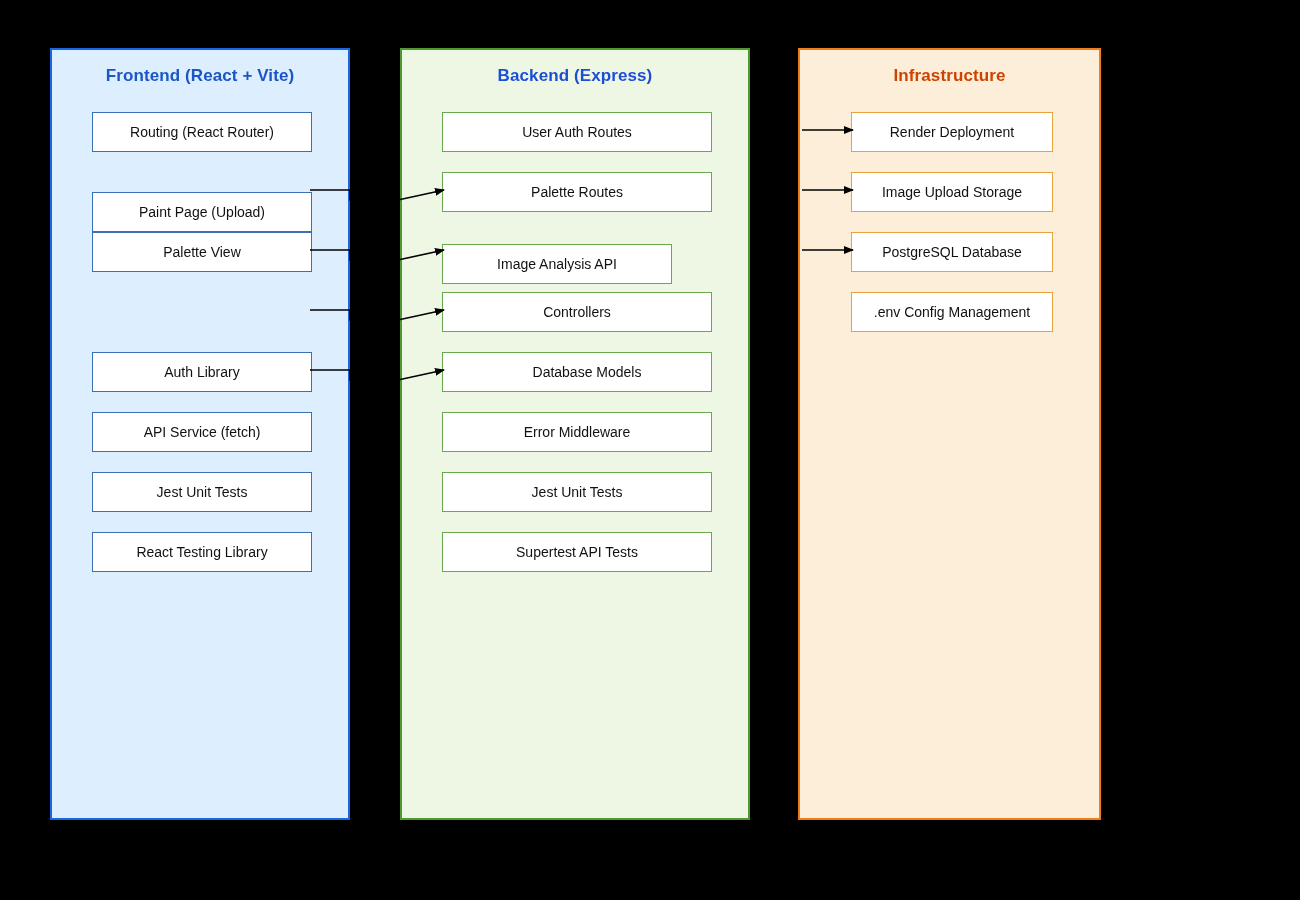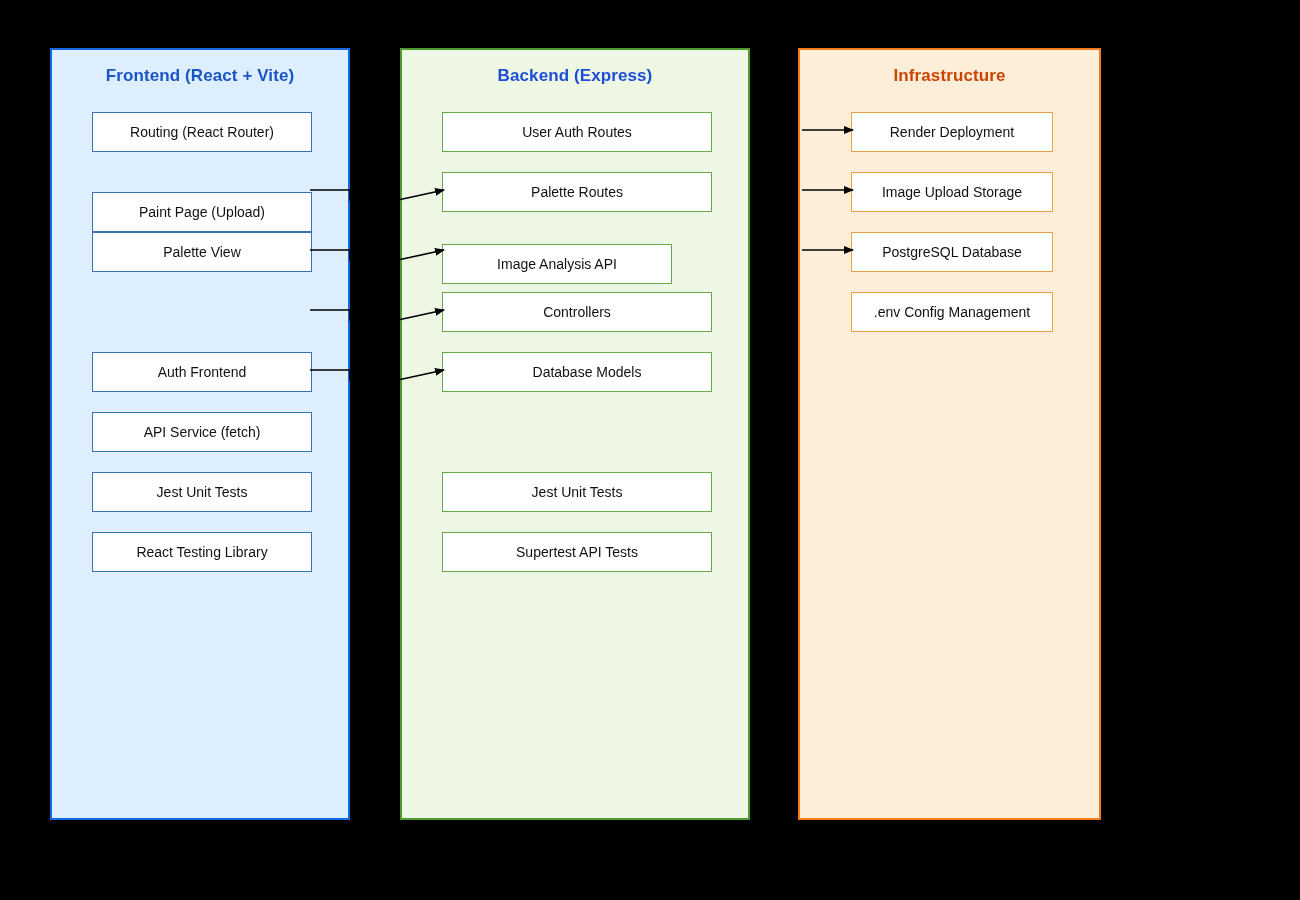--- a/index.html
+++ b/index.html
@@ -58,32 +58,33 @@
 </style>
 </head>
 <body>
 
 <div id="canvas">
     <div class="column" style="left: 50px; top: 48px; width: 300px; height: 772px; background: rgb(221, 238, 255); border-color: rgb(23, 103, 224);">
       <div class="col-title" style="top: 16px; color: rgb(26, 86, 196);">Frontend (React + Vite)</div>
       <div class="node" style="left: 40px; top: 62px; width: 220px; height: 40px; border-color: rgb(60, 111, 181);">Routing (React Router)</div>
       <div class="node" style="left: 40px; top: 122px; width: 220px; height: 40px; border-color: rgb(60, 111, 181); margin-top: 20px;">Paint Page (Upload)</div>
       <div class="node" style="left: 40px; top: 182px; width: 220px; height: 40px; border-color: rgb(60, 111, 181);">Palette View</div>
-      <div class="node" style="left: 40px; top: 302px; width: 220px; height: 40px; border-color: rgb(60, 111, 181);">Auth Frontend</div>
+      <div class="node" style="left: 40px; top: 302px; width: 220px; height: 40px; border-color: rgb(60, 111, 181);">Auth Library</div>
       <div class="node" style="left: 40px; top: 362px; width: 220px; height: 40px; border-color: rgb(60, 111, 181);">API Service (fetch)</div>
       <div class="node" style="left: 40px; top: 422px; width: 220px; height: 40px; border-color: rgb(60, 111, 181);">Jest Unit Tests</div>
       <div class="node" style="left: 40px; top: 482px; width: 220px; height: 40px; border-color: rgb(60, 111, 181);">React Testing Library</div>
     </div>
     <div class="column" style="left: 400px; top: 48px; width: 350px; height: 772px; background: rgb(238, 247, 227); border-color: rgb(78, 154, 47);">
       <div class="col-title" style="top: 16px; color: #1d4ed8;">Backend (Express)</div>
       <div class="node" style="left: 40px; top: 62px; width: 270px; height: 40px; border-color: rgb(106, 168, 79);">User Auth Routes</div>
       <div class="node" style="left: 40px; top: 122px; width: 270px; height: 40px; border-color: rgb(106, 168, 79);">Palette Routes</div>
       <div class="node" style="left: 40px; top: 194px; width: 230px; height: 40px; border-color: rgb(106, 168, 79);">Image Analysis API</div>
       <div class="node" style="left: 40px; top: 242px; width: 270px; height: 40px; border-color: rgb(106, 168, 79);">Controllers</div>
       <div class="node" style="left: 40px; top: 302px; width: 270px; height: 40px; border-color: rgb(106, 168, 79); padding-left: 20px;">Database Models</div>
+      <div class="node" style="left: 40px; top: 362px; width: 270px; height: 40px; border-color: rgb(106, 168, 79);">Error Middleware</div>
       <div class="node" style="left: 40px; top: 422px; width: 270px; height: 40px; border-color: rgb(106, 168, 79);">Jest Unit Tests</div>
       <div class="node" style="left: 40px; top: 482px; width: 270px; height: 40px; border-color: rgb(106, 168, 79);">Supertest API Tests</div>
     </div>
     <div class="column" style="left: 798px; top: 48px; width: 303px; height: 772px; background: rgb(253, 238, 217); border-color: rgb(240, 125, 26);">
       <div class="col-title" style="top: 16px; color: rgb(204, 68, 0);">Infrastructure</div>
       <div class="node" style="left: 51px; top: 62px; width: 202px; height: 40px; border-color: rgb(232, 163, 61);">Render Deployment</div>
       <div class="node" style="left: 51px; top: 182px; width: 202px; height: 40px; border-color: rgb(232, 163, 61);">PostgreSQL Database</div>
       <div class="node" style="left: 51px; top: 122px; width: 202px; height: 40px; border-color: rgb(232, 163, 61);">Image Upload Storage</div>
       <div class="node" style="left: 51px; top: 242px; width: 202px; height: 40px; border-color: rgb(232, 163, 61);">.env Config Management</div>
     </div>

